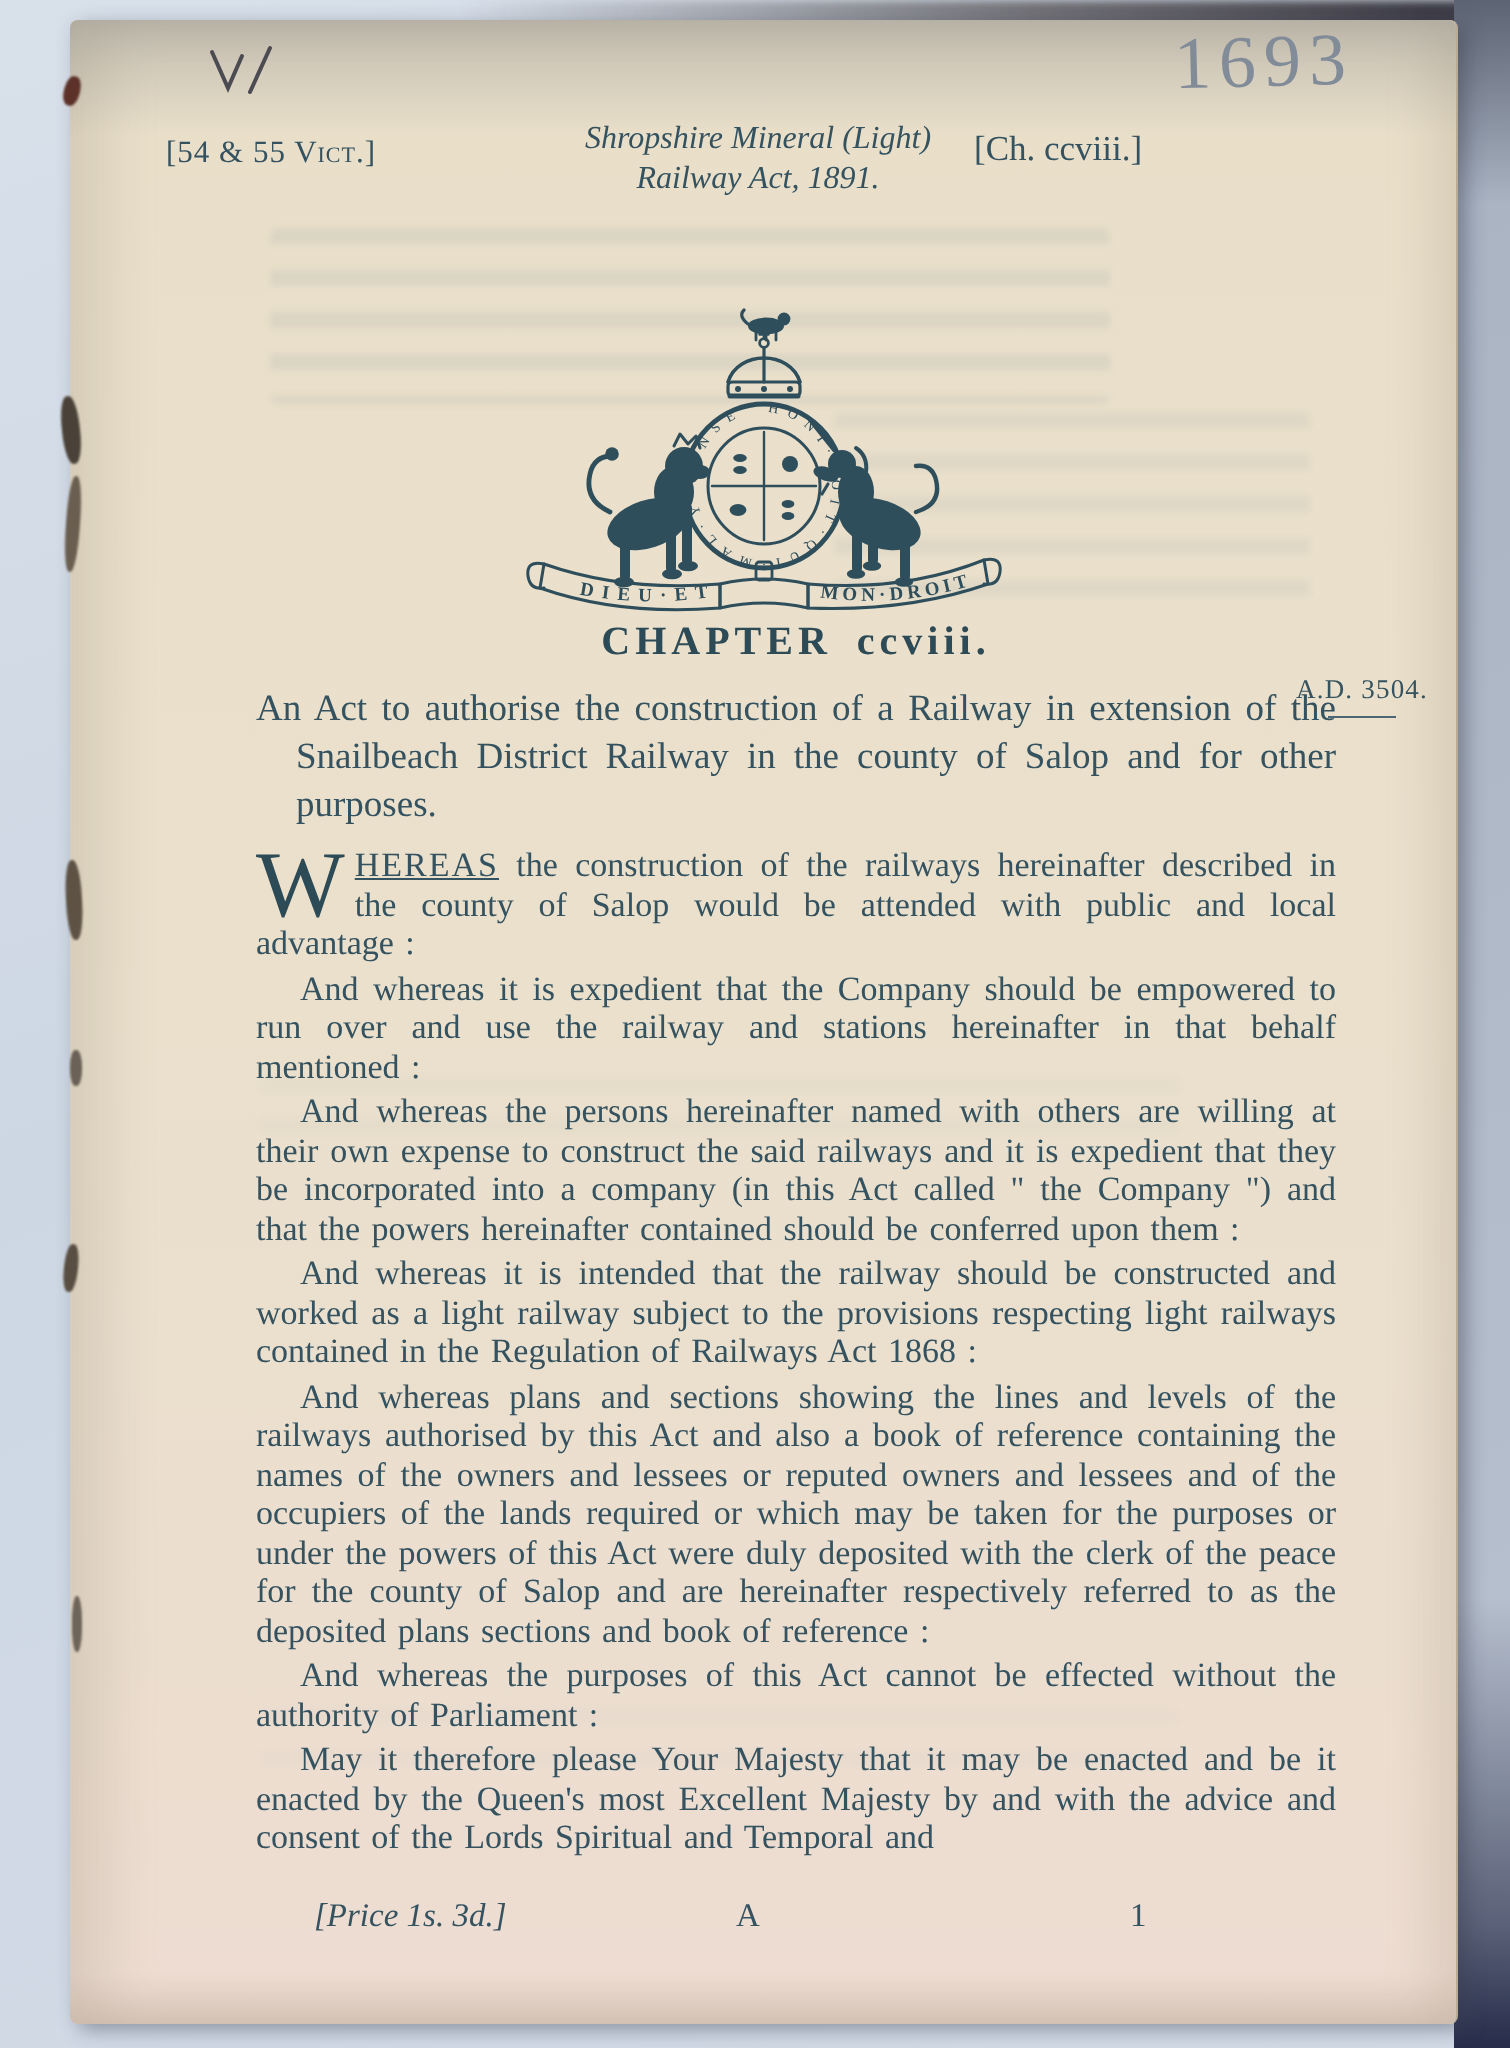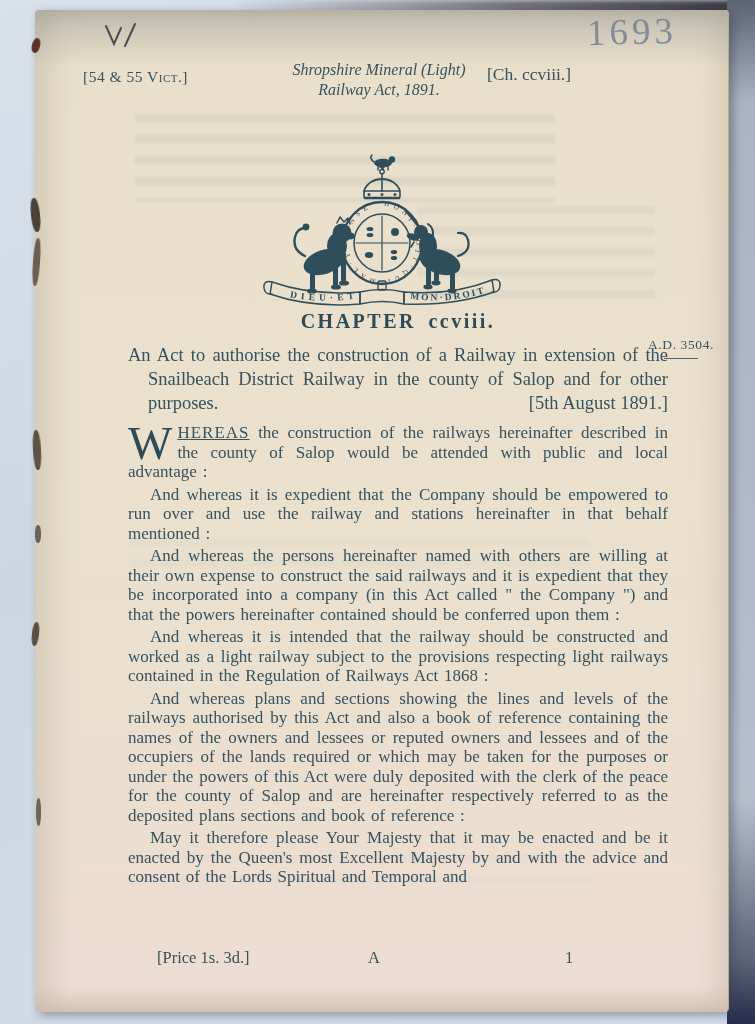--- a/index.html
+++ b/index.html
@@ -53,21 +53,21 @@
   .chapter{text-align:center;font-size:20px;letter-spacing:2.5px;word-spacing:5px;color:#2d4a57;margin:0 0 10px;}
   .act-title{position:relative;font-size:18.5px;line-height:24px;margin:0 0 8px;
     padding-left:20px;text-indent:-20px;text-align:justify;min-height:72px;}
   .act-date{position:absolute;right:0;bottom:0;text-indent:0;}
   .bodytext p{margin:0 0 3px;font-size:17px;line-height:19.5px;text-align:justify;text-indent:22px;word-spacing:1.5px;}
   .bodytext p.has-dropcap{text-indent:0;}
   .dropcap{float:left;font-size:47px;line-height:36px;padding:2px 5px 0 0;color:#2d4a57;}
   .lead-caps{letter-spacing:1px;text-decoration:underline;}
   
   .pfooter{position:absolute;left:0;top:938px;width:693px;height:24px;font-size:16.5px;}
-  .price{position:absolute;left:122px;}
+  .price{position:absolute;left:122px;font-style:italic;}
   .sig{position:absolute;left:339px;transform:translateX(-50%);}
   .pageno{position:absolute;left:530px;}
   .inkline{stroke:#2f4e5c;fill:none;stroke-linecap:round;stroke-linejoin:round;}
   .inkfill{fill:#2f4e5c;stroke:none;}
   .armtext{fill:#2f4e5c;font-family:"Liberation Serif",serif;}
 </style>
 </head>
 <body>
 
 <div class="photo">
@@ -201,28 +201,28 @@
 
     <div class="margin-note">
       <span>A.D. 3504.</span>
       <div class="rule"></div>
     </div>
 
     <div class="col">
       <h1 class="chapter">CHAPTER ccviii.</h1>
       <p class="act-title">
         <span>An Act to authorise the construction of a Railway in extension of the Snailbeach District Railway in the county of Salop and for other purposes.</span>
-        <span class="act-date">[5th August 1891.]</span>
       </p>
       <div class="bodytext">
           <p class="has-dropcap"><span class="dropcap">W</span><span class="lead-caps">HEREAS</span> the construction of the railways hereinafter described in the county of Salop would be attended with public and local advantage :</p>
           <p>And whereas it is expedient that the Company should be empowered to run over and use the railway and stations hereinafter in that behalf mentioned :</p>
           <p>And whereas the persons hereinafter named with others are willing at their own expense to construct the said railways and it is expedient that they be incorporated into a company (in this Act called " the Company ") and that the powers hereinafter contained should be conferred upon them :</p>
           <p>And whereas it is intended that the railway should be constructed and worked as a light railway subject to the provisions respecting light railways contained in the Regulation of Railways Act 1868 :</p>
           <p>And whereas plans and sections showing the lines and levels of the railways authorised by this Act and also a book of reference containing the names of the owners and lessees or reputed owners and lessees and of the occupiers of the lands required or which may be taken for the purposes or under the powers of this Act were duly deposited with the clerk of the peace for the county of Salop and are hereinafter respectively referred to as the deposited plans sections and book of reference :</p>
+          <p>And whereas the purposes of this Act cannot be effected without the authority of Parliament :</p>
           <p>May it therefore please Your Majesty that it may be enacted and be it enacted by the Queen's most Excellent Majesty by and with the advice and consent of the Lords Spiritual and Temporal and</p>
         </div>
     </div>
 
     <div class="pfooter">
       <span class="price">[Price 1s. 3d.]</span>
       <span class="sig">A</span>
       <span class="pageno">1</span>
     </div>
 

